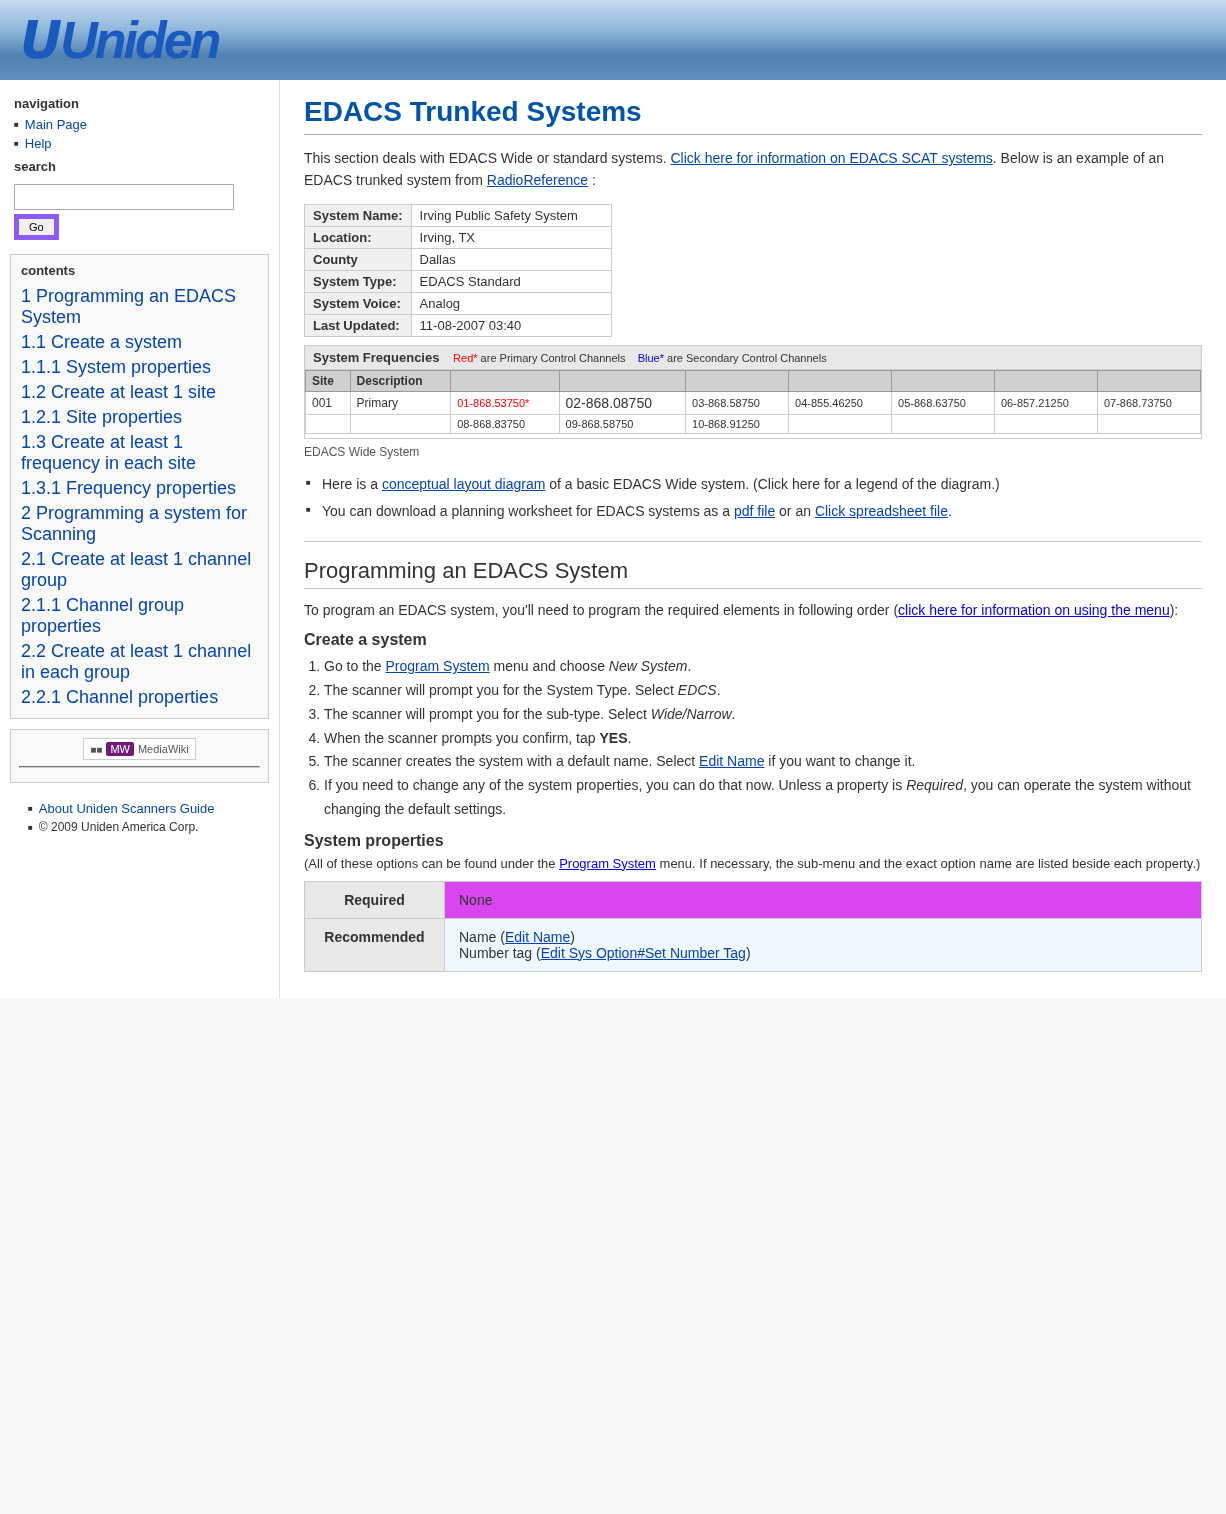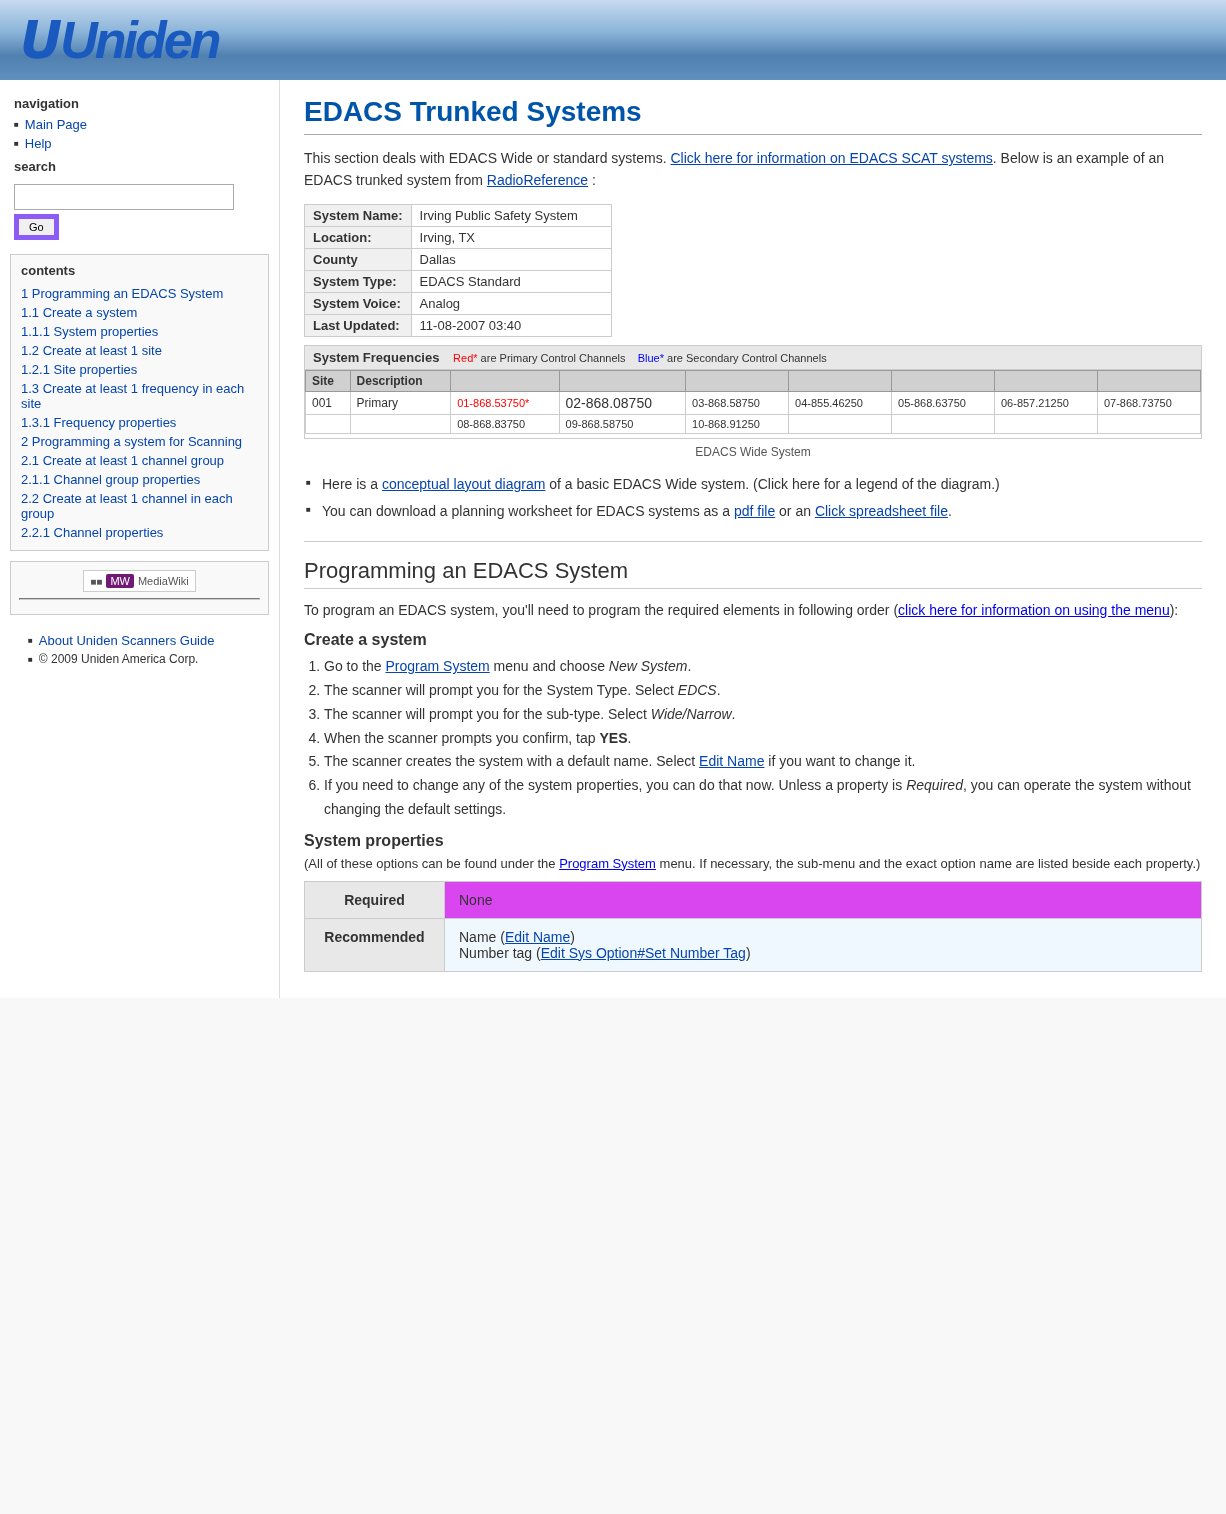--- a/index.html
+++ b/index.html
@@ -95,21 +95,21 @@
       font-size: 13px;
       font-weight: bold;
       margin-bottom: 6px;
     }
     .toc-list {
       list-style: none;
       padding: 0;
     }
     .toc-list li {
       padding: 2px 0;
-      font-size: 13px;
+      font-size: 18px;
     }
     .toc-list li a { color: #0645ad; text-decoration: none; }
     .toc-indent1 { padding-left: 10px; }
     .toc-indent2 { padding-left: 20px; }
 
     
     .powered-box {
       margin: 10px 10px;
       border: 1px solid #ccc;
       background: #f9f9f9;
@@ -178,21 +178,21 @@
       background: #d0d0d0;
       border: 1px solid #999;
       padding: 3px 6px;
       text-align: left;
     }
     .freq-table td {
       border: 1px solid #ccc;
       padding: 3px 6px;
     }
 
-    .caption-text { font-size: 12px; color: #555; margin: 4px 0 12px; text-align: center; }
+    .caption-text { font-size: 12px; color: #555; margin: 4px 0 12px; }
 
     .bullet-list { list-style: none; padding: 0; margin: 8px 0; }
     .bullet-list li {
       padding: 3px 0 3px 18px;
       position: relative;
       font-size: 14px;
       line-height: 1.5;
     }
     .bullet-list li::before {
       content: '■';

